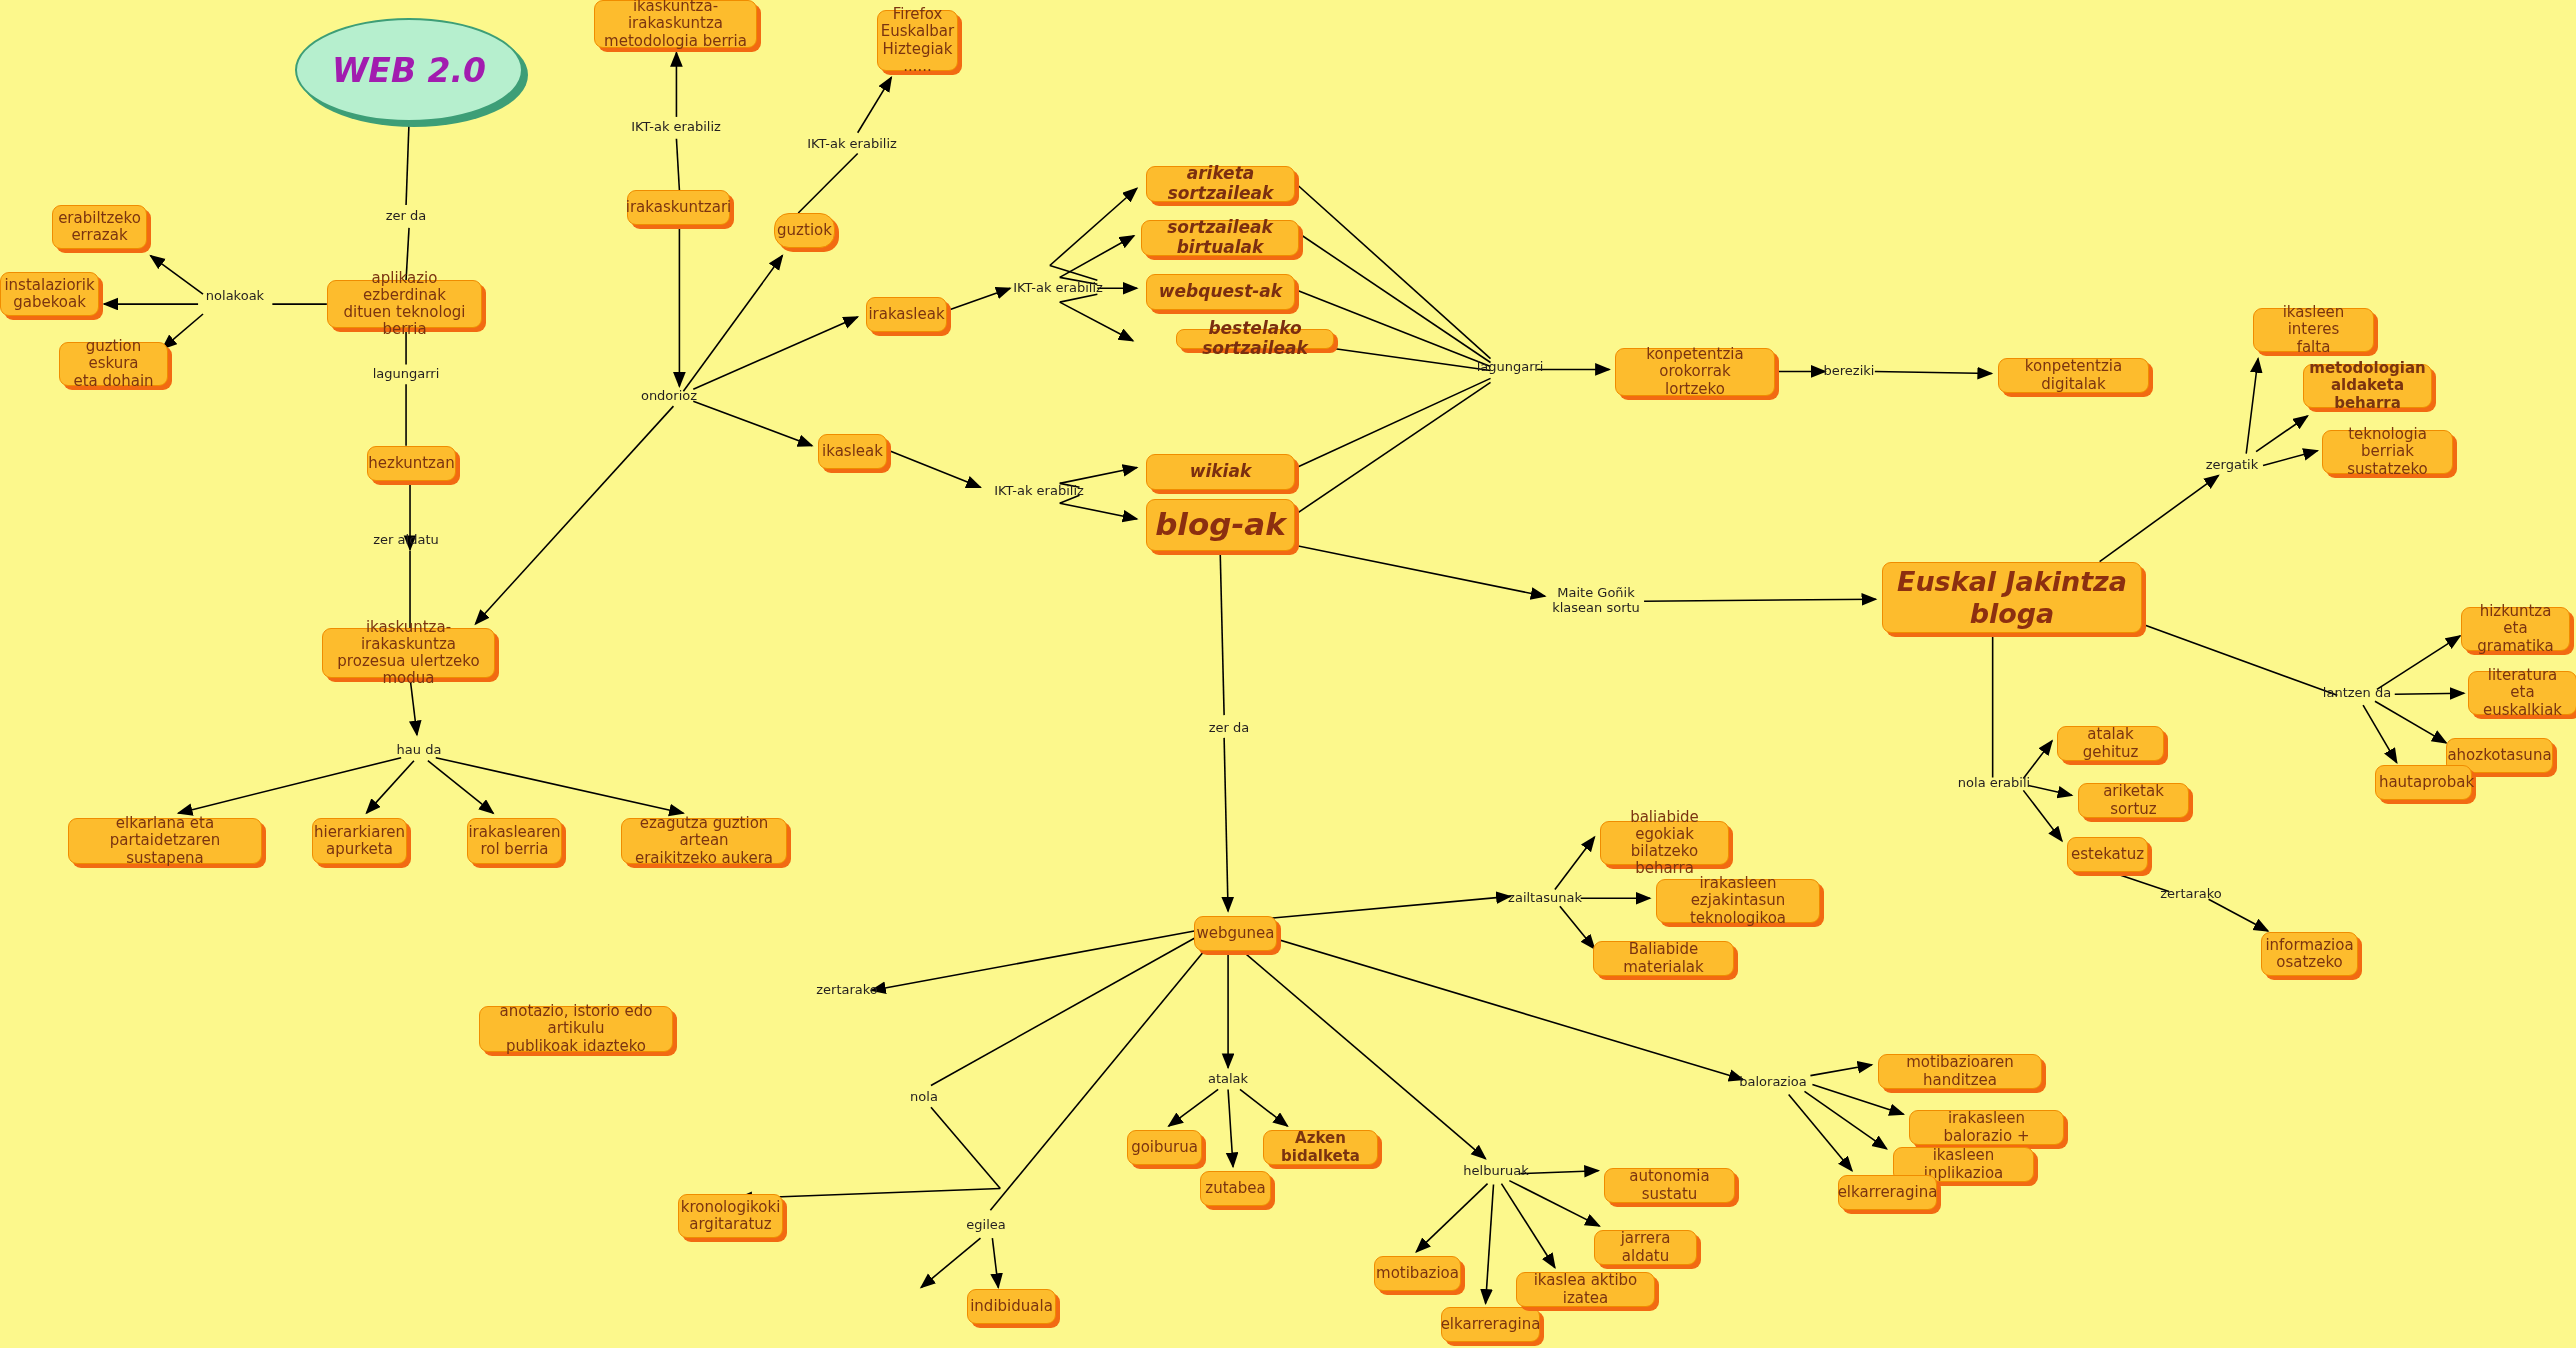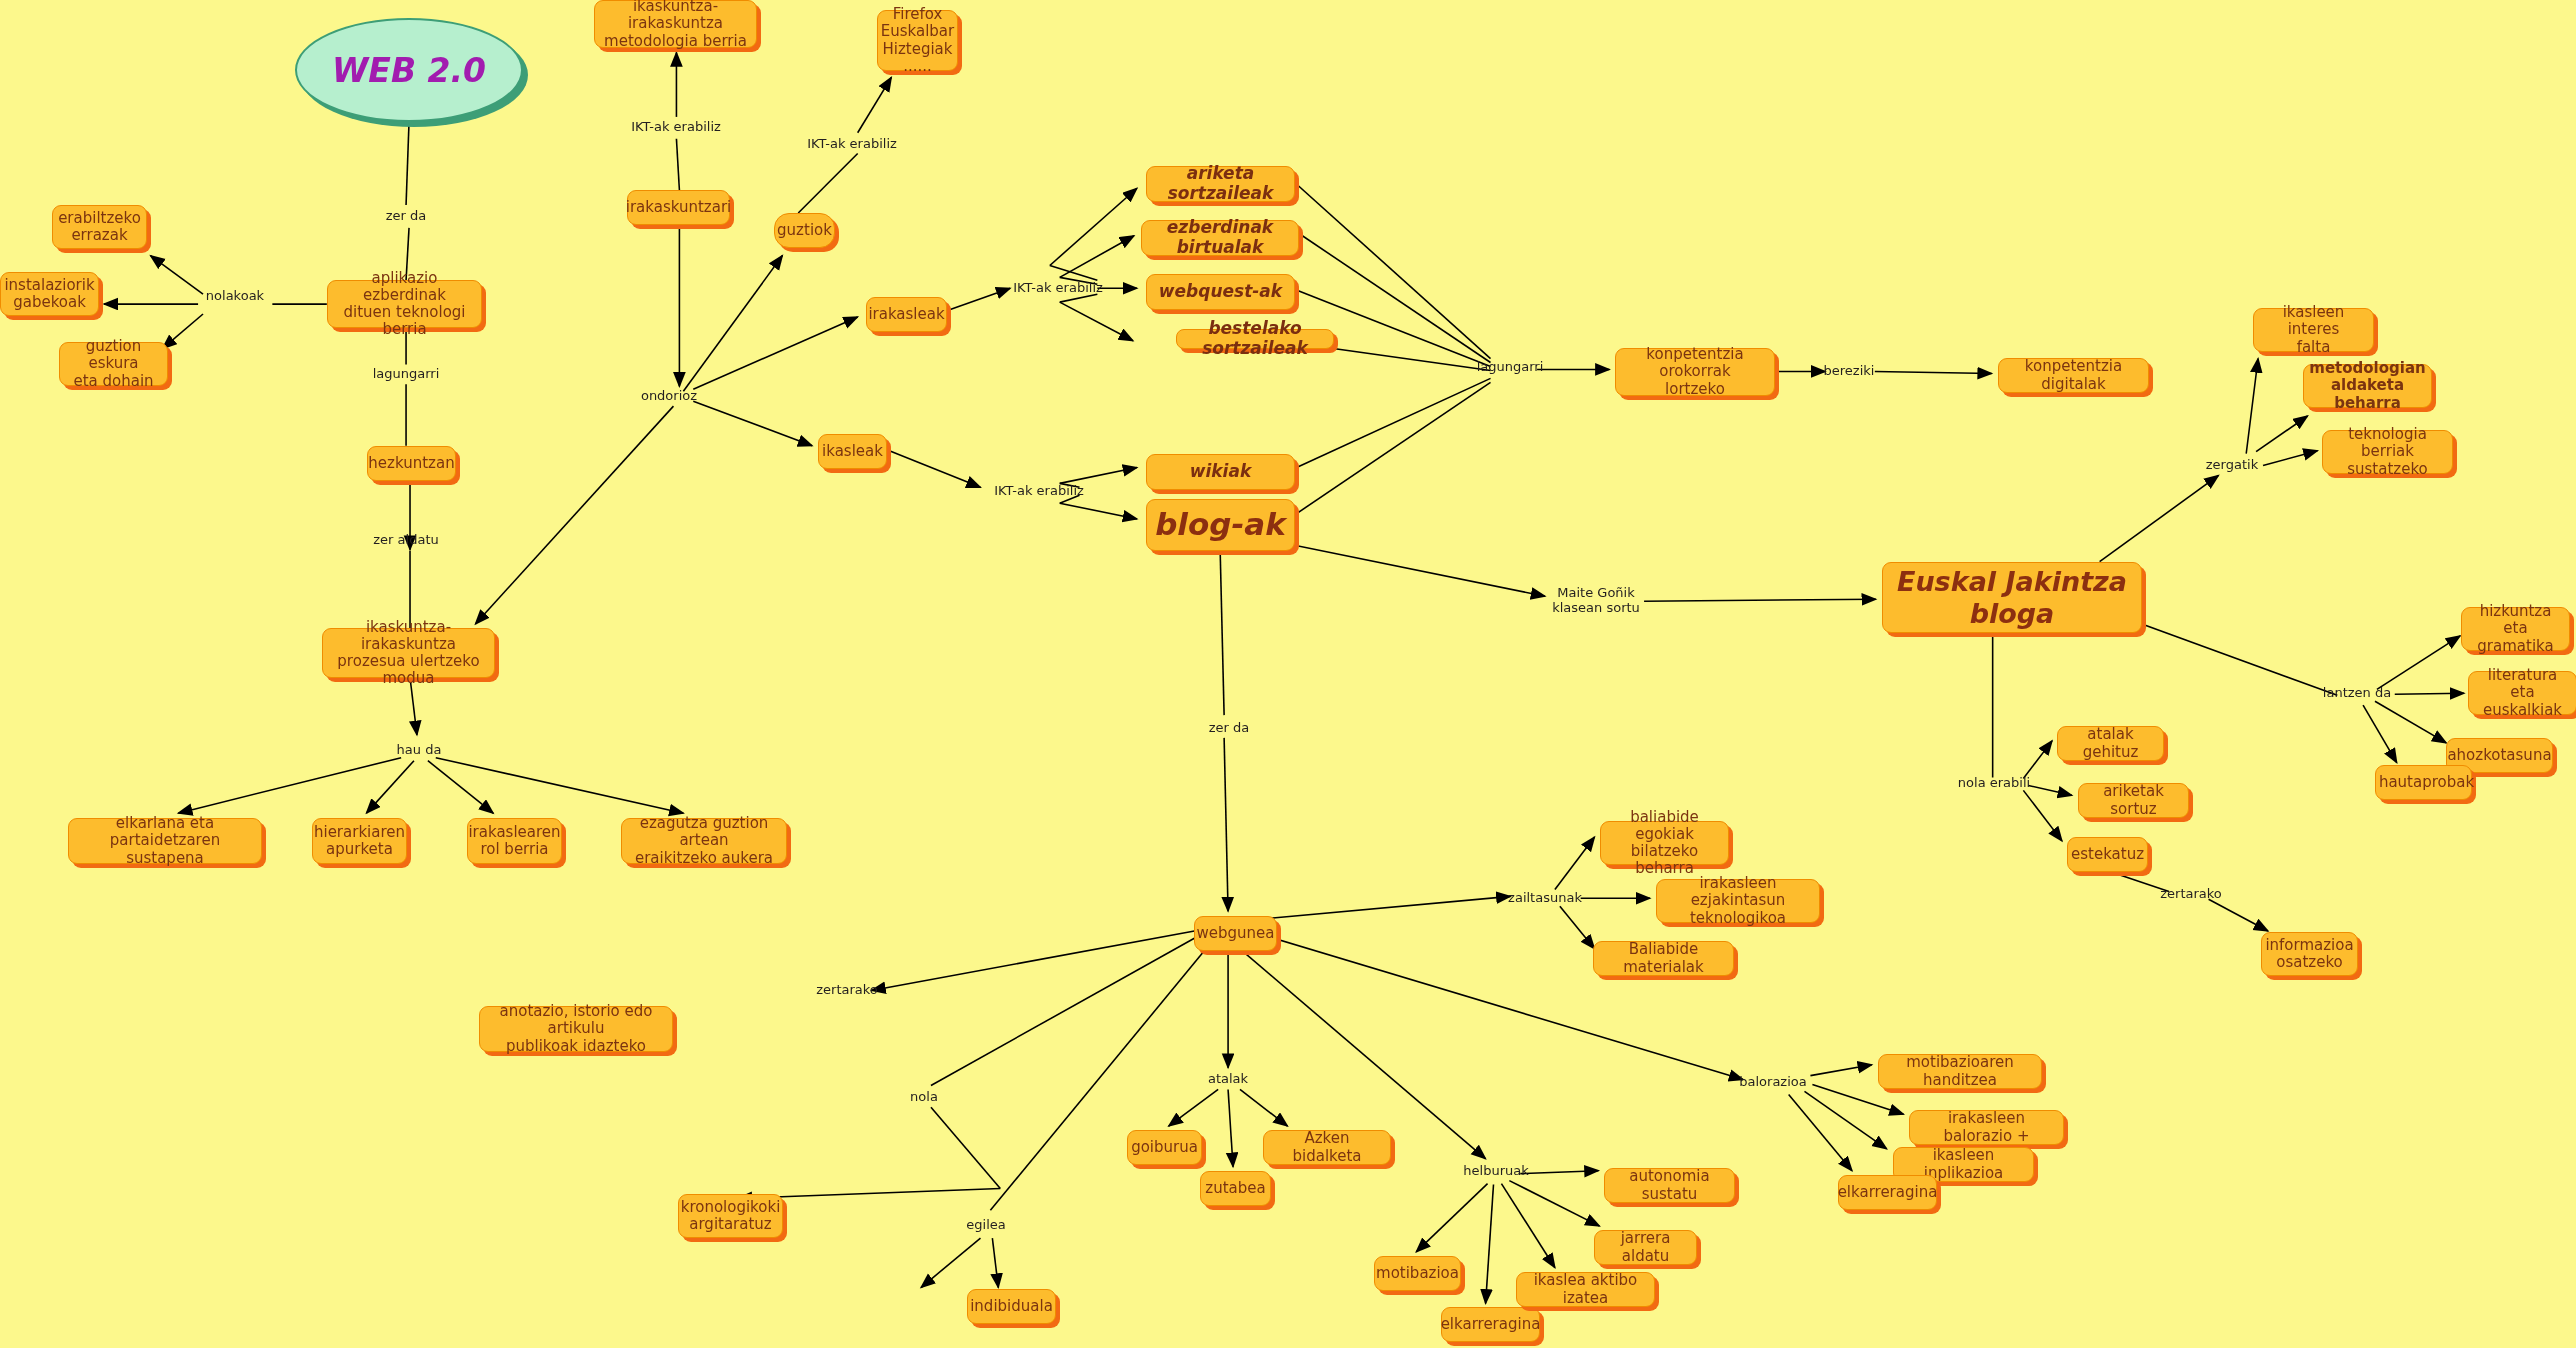--- a/index.html
+++ b/index.html
@@ -143,21 +143,21 @@
       <div class="node sm" style="left: 59px; top: 342px; width: 109px; height: 44px;">guztion eskura
 eta dohain</div>
       <div class="node sm" style="left: 327px; top: 280px; width: 155px; height: 48px;">aplikazio ezberdinak
 dituen teknologi berria</div>
       <div class="node sm" style="left: 627px; top: 190px; width: 103px; height: 35px;">irakaskuntzari</div>
       <div class="node sm" style="left: 774px; top: 213px; width: 61px; height: 35px; border-radius: 15px;">guztiok</div>
       <div class="node sm" style="left: 367px; top: 446px; width: 89px; height: 35px;">hezkuntzan</div>
       <div class="node sm" style="left: 866px; top: 297px; width: 81px; height: 35px;">irakasleak</div>
       <div class="node sm" style="left: 818px; top: 434px; width: 69px; height: 35px;">ikasleak</div>
       <div class="node bi" style="left: 1146px; top: 166px; width: 149px; height: 36px;">ariketa sortzaileak</div>
-      <div class="node bi" style="left: 1141px; top: 220px; width: 158px; height: 36px;">ezberdinak birtualak</div>
+      <div class="node bi" style="left: 1141px; top: 220px; width: 158px; height: 36px;">sortzaileak birtualak</div>
       <div class="node bi" style="left: 1146px; top: 274px; width: 149px; height: 36px;">webquest-ak</div>
       <div class="node bi" style="left: 1176px; top: 329px; width: 158px; height: 20px; border-radius: 8px;">bestelako sortzaileak</div>
       <div class="node bi" style="left: 1146px; top: 454px; width: 149px; height: 36px;">wikiak</div>
       <div class="node big" style="left: 1146px; top: 499px; width: 149px; height: 52px;">blog-ak</div>
       <div class="node sm" style="left: 322px; top: 628px; width: 173px; height: 50px;">ikaskuntza-irakaskuntza
 prozesua ulertzeko modua</div>
       <div class="node sm" style="left: 68px; top: 818px; width: 194px; height: 46px;">elkarlana eta partaidetzaren
 sustapena</div>
       <div class="node sm" style="left: 312px; top: 818px; width: 95px; height: 46px;">hierarkiaren
 apurketa</div>
@@ -194,21 +194,21 @@
 teknologikoa</div>
       <div class="node sm" style="left: 1593px; top: 941px; width: 141px; height: 35px;">Baliabide materialak</div>
       <div class="node sm" style="left: 479px; top: 1006px; width: 194px; height: 46px;">anotazio, istorio edo artikulu
 publikoak idazteko</div>
       <div class="node sm" style="left: 678px; top: 1194px; width: 105px; height: 44px;">kronologikoki
 argitaratuz</div>
       <div class="node sm" style="left: 874px; top: 1349px; width: 85px; height: 35px;">kolektiboa</div>
       <div class="node sm" style="left: 967px; top: 1289px; width: 89px; height: 35px;">indibiduala</div>
       <div class="node sm" style="left: 1127px; top: 1130px; width: 75px; height: 35px;">goiburua</div>
       <div class="node sm" style="left: 1200px; top: 1171px; width: 71px; height: 35px;">zutabea</div>
-      <div class="node sm" style="left: 1263px; top: 1130px; width: 128px; height: 35px;">Azken bidalketa</div>
+      <div class="node sm" style="left: 1263px; top: 1130px; width: 115px; height: 35px; font-weight: bold;">Azken bidalketa</div>
       <div class="node sm" style="left: 1374px; top: 1256px; width: 87px; height: 35px;">motibazioa</div>
       <div class="node sm" style="left: 1441px; top: 1307px; width: 99px; height: 35px;">elkarreragina</div>
       <div class="node sm" style="left: 1516px; top: 1272px; width: 139px; height: 35px;">ikaslea aktibo izatea</div>
       <div class="node sm" style="left: 1594px; top: 1230px; width: 103px; height: 35px;">jarrera aldatu</div>
       <div class="node sm" style="left: 1604px; top: 1168px; width: 131px; height: 35px;">autonomia sustatu</div>
       <div class="node sm" style="left: 1878px; top: 1054px; width: 164px; height: 35px;">motibazioaren handitzea</div>
       <div class="node sm" style="left: 1909px; top: 1110px; width: 155px; height: 35px;">irakasleen balorazio +</div>
       <div class="node sm" style="left: 1893px; top: 1147px; width: 141px; height: 35px;">ikasleen inplikazioa</div>
       <div class="node sm" style="left: 1838px; top: 1175px; width: 99px; height: 35px;">elkarreragina</div>
     </div>

